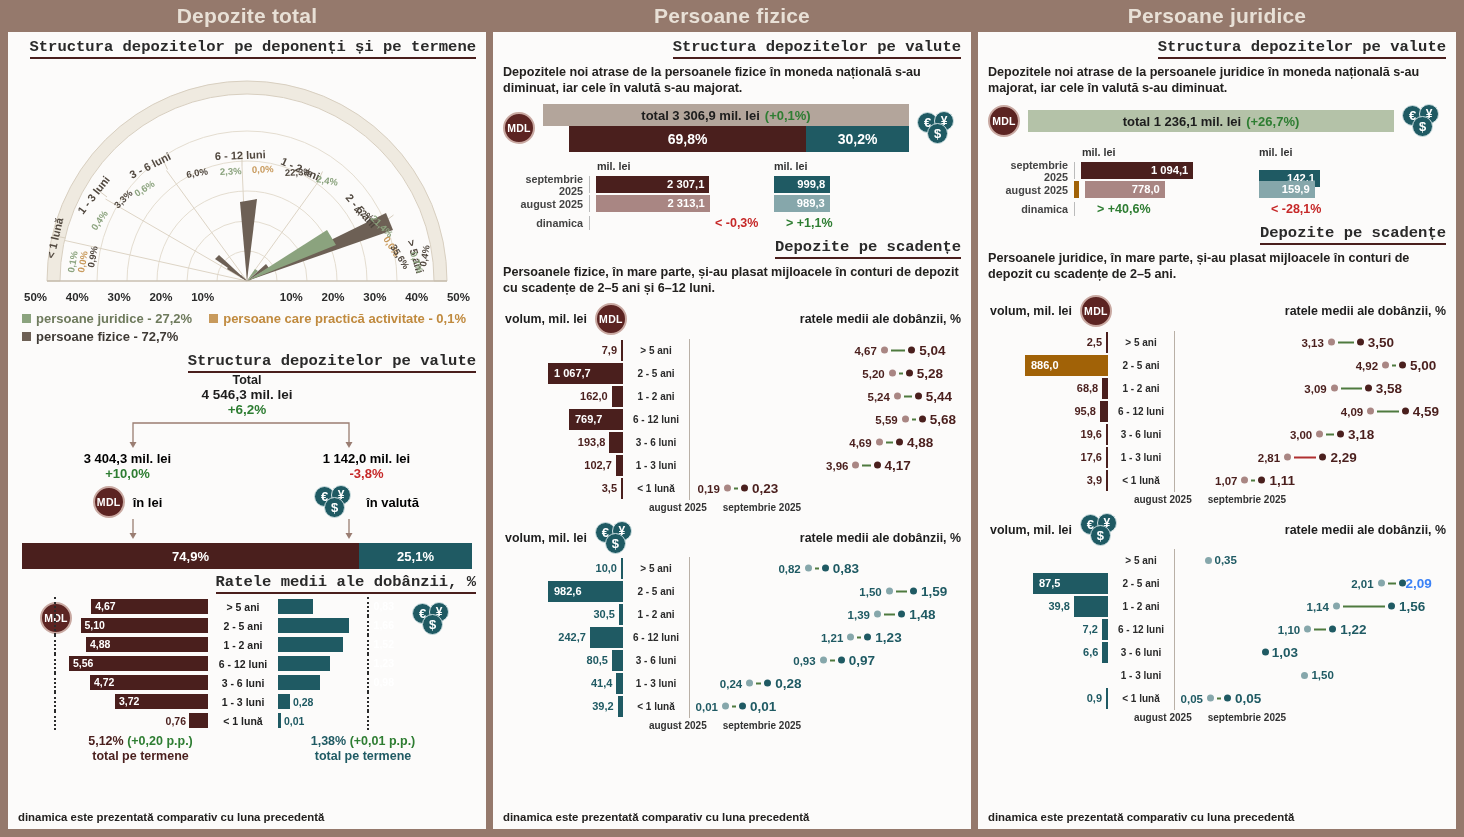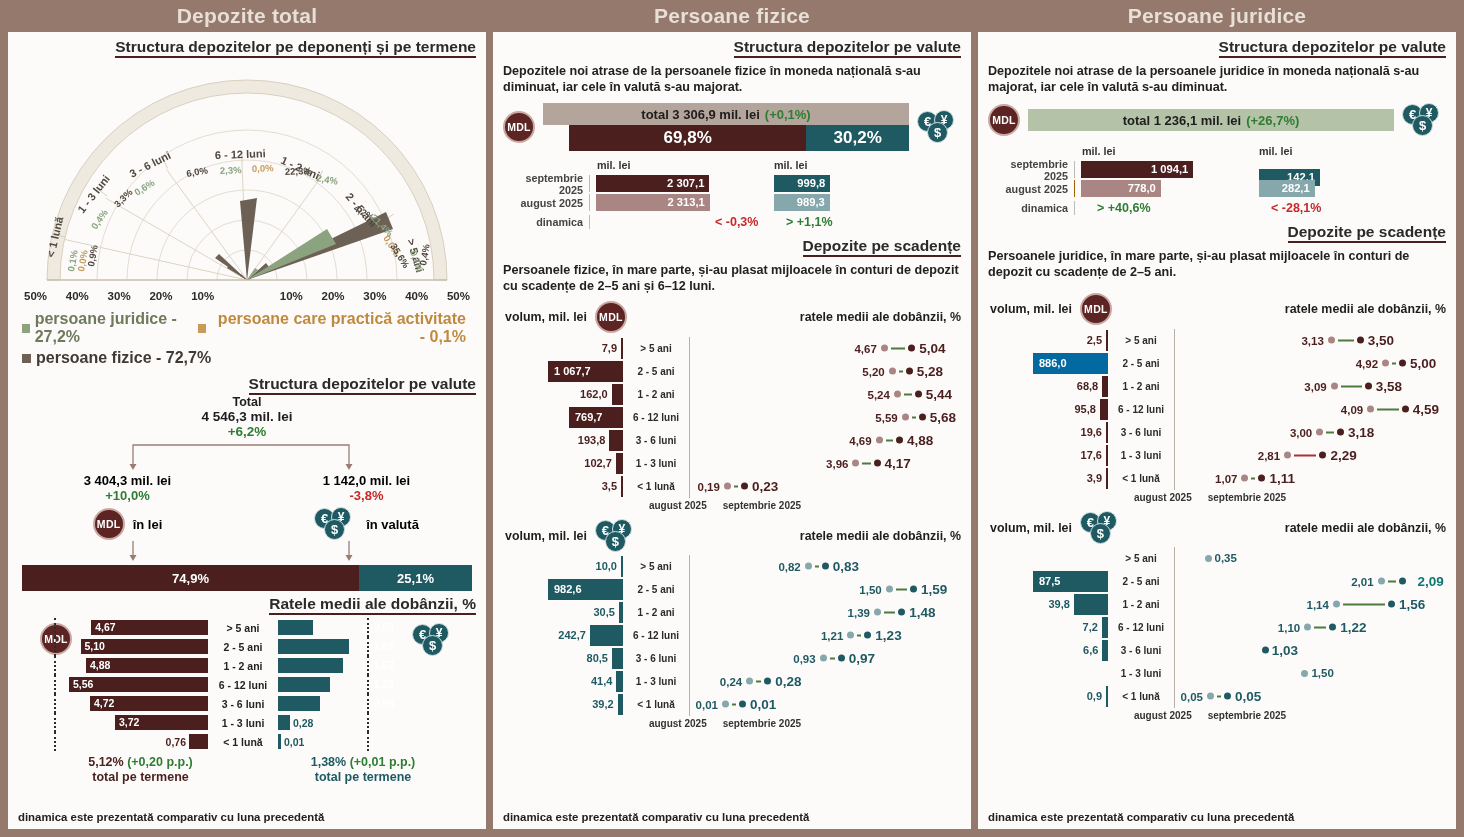--- a/index.html
+++ b/index.html
@@ -16,29 +16,29 @@
     color:#e8e0d6; font-size:21px; font-weight:bold; letter-spacing:.2px;
   }
   .panel {
     flex:1 1 auto; background:#fcfbfa; position:relative; overflow:hidden;
   }
   .sect-title {
     text-align:right; font-size:15.5px; font-weight:bold; color:#2a2a2a;
     border-bottom:2px solid #4a1f1d; display:inline-block; padding-bottom:1px;
     line-height:1.1;
   }
-  .sect-title-wrap { text-align:right; padding:6px 10px 0 10px; }
+  .sect-title-wrap { text-align:right; padding:6px 10px 0 10px;font-family:Liberation Mono, monospace; }
   .lede { font-size:12.6px; font-weight:bold; color:#23211f; line-height:1.28; padding:5px 12px 0 10px; }
   .note { position:absolute; left:10px; bottom:6px; font-size:11.4px; font-weight:bold; color:#23211f; }
 
   
   .polarbox { position:relative; width:466px; height:230px; margin:4px auto 0; }
   .axisrow { display:flex; justify-content:space-between; padding:0 16px; font-size:11.5px;
              font-weight:bold; color:#2b2b2b; margin-top:-2px; }
-  .legend { padding:8px 12px 0 14px; font-size:16px; font-weight:bold; }
+  .legend { padding:8px 12px 0 14px; font-size:13px; font-weight:bold; }
   .legrow { display:flex; }
   .legrow > div { display:flex; align-items:center; gap:5px; }
   .swatch { width:9px; height:9px; display:inline-block; }
   .lg-jur { color:#6e7a5c; } .lg-fiz { color:#3f3a35; } .lg-act { color:#c08a3e; }
 
   
   .tree { position:relative; height:196px; }
   .tctr { text-align:center; font-size:13px; font-weight:bold; color:#1d1d1d; }
   .green { color:#2e7d32; } .red { color:#c62828; }
   .totbar { display:flex; height:26px; margin:0 14px; font-size:13px; font-weight:bold; }
@@ -68,21 +68,21 @@
   .outlabL { font-size:10.5px; font-weight:bold; color:#4a1f1d; margin-right:3px; }
   .outlabR { font-size:10.5px; font-weight:bold; color:#1f5a63; margin-left:3px; }
   .inlabR { position:absolute; right:4px; top:0; line-height:15px; font-size:10.5px; font-weight:bold; color:#fff; }
   .dotline { position:absolute; top:-2px; bottom:-2px; border-left:2px dotted #2b2b2b; }
 
   
   .splitwrap { display:flex; align-items:center; gap:8px; padding:8px 10px 0 10px; }
   .splitbars { flex:1; }
   .tot { height:22px; display:flex; align-items:center; justify-content:center;
          font-size:13px; font-weight:bold; color:#1d1d1d; }
-  .pct { height:26px; display:flex; font-size:17px; font-weight:bold;padding-left:26px; }
+  .pct { height:26px; display:flex; font-size:14px; font-weight:bold;padding-left:26px; }
   .pct .a { background:#4a1f1d; color:#fff; display:flex; align-items:center; justify-content:center; }
   .pct .b { background:#1f5a63; color:#fff; display:flex; align-items:center; justify-content:center; }
 
   .mtab { padding:4px 10px 0 10px; font-size:10.8px; font-weight:bold; color:#333; }
   .mrow { display:flex; align-items:center; height:19px; }
   .mlbl { flex:0 0 86px; text-align:right; padding-right:6px; color:#444; }
   .mcellA { flex:0 0 185px; display:flex; align-items:center; position:relative; }
   .mcellB { flex:1 1 auto; display:flex; align-items:center; position:relative; }
   .mb { height:17px; position:relative; }
   .mb .t { position:absolute; right:5px; top:0; line-height:17px; color:#fff; font-size:11.2px; }
@@ -836,28 +836,28 @@
                 </div>
               </div>
               <div class="mcellB">
                 <div class="mb" style="width:61px;background:#1f5a63;margin-top:16px;">
                   <span class="t">142,1</span>
                 </div>
               </div>
             </div>
             <div class="mrow">
               <div class="mlbl">august 2025</div>
-              <div class="mcellA" style="border-left:1px solid #a16207;">
+              <div class="mcellA" style="border-left:5px solid #a16207;">
                 <div class="mb" style="width:79.8295652173913px;background:#a98683;margin-left:6px;">
                   <span class="t">778,0</span>
                 </div>
               </div>
               <div class="mcellB">
                 <div class="mb" style="width:55.71545454545454px;background:#86a7ab;">
-                  <span class="t">282,1</span>
+                  <span class="t">159,9</span>
                 </div>
               </div>
             </div>
           </div>
         <div class="mrow">
           <div class="mlbl">dinamica</div>
           <div class="mcellA" style="border-left:1px solid #bbb;">
             <span style="margin-left:22px;font-size:12.5px;" class="green">&gt; <span>+40,6%</span></span>
           </div>
           <div class="mcellB">
@@ -889,21 +889,21 @@
                 <span class="v0" style="color:#4a1f1d">3,13</span>
                 <span class="dot" style="background:#a98683;margin-left:4px;"></span>
                 <span class="conn" style="width:15.857142857142865px;background:#4e7a3e;"></span>
                 <span class="dot" style="background:#4a1f1d;"></span>
                 <span class="v1" style="color:#4a1f1d;margin-left:4px;">3,50</span>
               </div>
             </div>
           </div>
           <div class="matrow">
             <div class="vleft">
-              <div class="vbar" style="width:75px;background:#0369a1;position:relative;">
+              <div class="vbar" style="width:83px;background:#a16207;position:relative;">
                 <span class="vnum inside" style="line-height:21px;">886,0</span>
               </div>
             </div>
             <div class="vcat">2 - 5 ani</div>
             <div class="vsep"></div>
             <div class="vright">
               <div class="dumb" style="left:64.28571428571429%">
                 <span class="v0" style="color:#4a1f1d">4,92</span>
                 <span class="dot" style="background:#a98683;margin-left:4px;"></span>
                 <span class="conn" style="width:4px;background:#4e7a3e;"></span>
@@ -1031,21 +1031,21 @@
               </div>
             </div>
             <div class="vcat">2 - 5 ani</div>
             <div class="vsep"></div>
             <div class="vright">
               <div class="dumb" style="left:62.7%">
                 <span class="v0" style="color:#1f5a63">2,01</span>
                 <span class="dot" style="background:#86a7ab;margin-left:4px;"></span>
                 <span class="conn" style="width:8.000000000000009px;background:#4e7a3e;"></span>
                 <span class="dot" style="background:#1f5a63;"></span>
-                <span class="v1" style="color:#0f766e;margin-left:12px;">2,09</span>
+                <span class="v1" style="color:#3b82f6;margin-left:0;">2,09</span>
               </div>
             </div>
           </div>
           <div class="matrow">
             <div class="vleft">
               <span class="vnum" style="color:#1f5a63;margin-right:4px;">39,8</span>
               <div class="vbar" style="width:34.114285714285714px;background:#1f5a63;"></div>
             </div>
             <div class="vcat">1 - 2 ani</div>
             <div class="vsep"></div>

